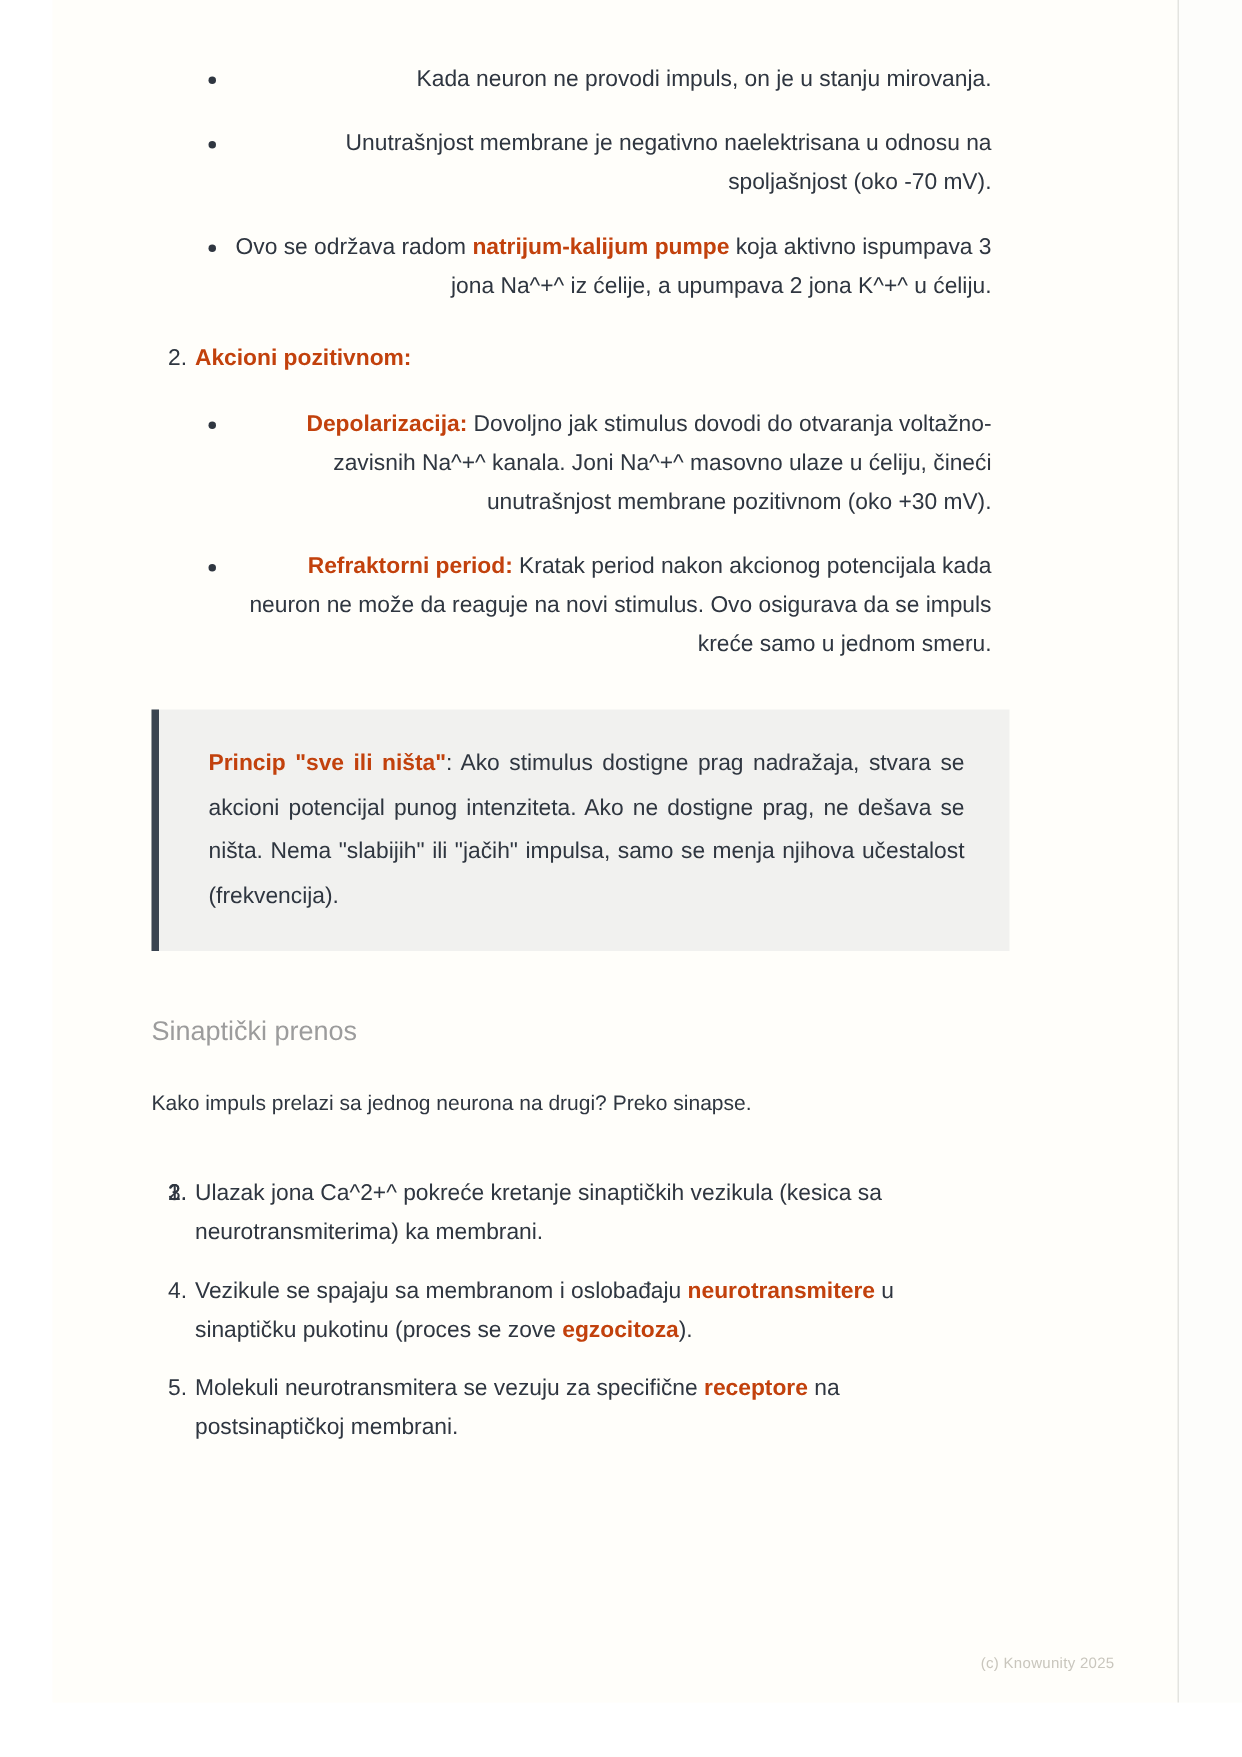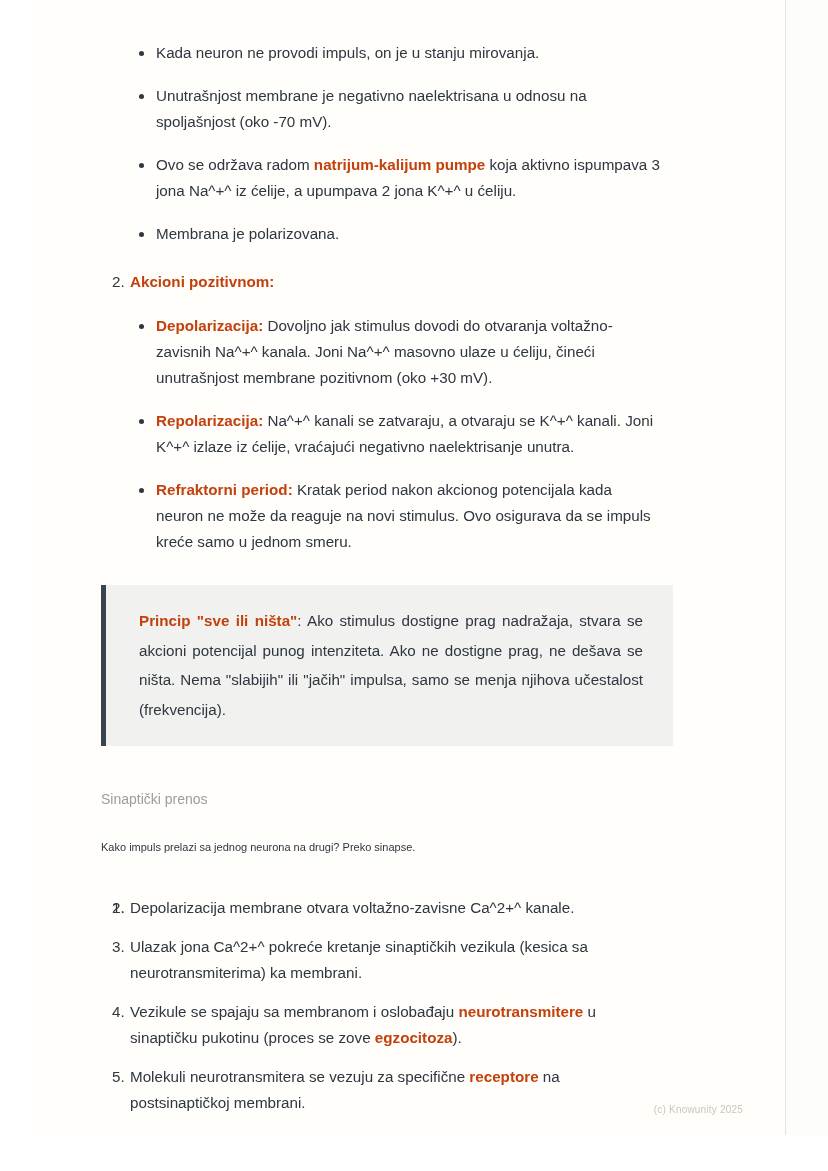--- a/index.html
+++ b/index.html
@@ -64,20 +64,21 @@
     margin: 0;
     padding: 0;
   }
   ul.bullets > li {
     position: relative;
     padding-left: 55px;
     margin-bottom: 17px;
     color: #2f3640;
     font-size: 15.2px;
     line-height: 26px;
+    text-align: right;
   }
   ul.bullets > li:last-child { margin-bottom: 0; }
   ul.bullets > li::before {
     content: "";
     position: absolute;
     left: 38px;
     top: 10.5px;
     width: 5px;
     height: 5px;
     border-radius: 50%;
@@ -114,30 +115,30 @@
     color: #2f3640;
     font-size: 15.2px;
     line-height: 29.5px;
     text-align: justify;
     margin: 0;
   }
 
   
   #section-heading {
     color: #9c9c9c;
+    font-size: 18px;
+    font-weight: normal;
+    line-height: 26px;
+    margin: 0;
+  }
+
+  #section-intro {
+    margin: 0;
+    color: #2f3640;
     font-size: 14px;
-    font-weight: normal;
-    line-height: 26px;
-    margin: 0;
-  }
-
-  #section-intro {
-    margin: 0;
-    color: #2f3640;
-    font-size: 11px;
     line-height: 26px;
   }
 
   
   ol.steps {
     list-style: none;
     margin: 0;
     padding: 0;
   }
   ol.steps > li {
@@ -184,35 +185,33 @@
   <div id="gutter-rule"></div>
 
   <div id="content">
 
     <div class="spacer-40"></div>
 
     <ul class="bullets" id="resting-list">
         <li id="resting-1"><span>Kada neuron ne provodi impuls, on je u stanju mirovanja.</span></li>
         <li id="resting-2"><span>Unutrašnjost membrane je negativno naelektrisana u odnosu na spoljašnjost (oko -70 mV).</span></li>
         <li id="resting-3"><span>Ovo se održava radom </span><span class="b">natrijum-kalijum pumpe</span><span> koja aktivno ispumpava 3 jona Na^+^ iz ćelije, a upumpava 2 jona K^+^ u ćeliju.</span></li>
-        <li id="resting-4"><span>Membrana je polarizovana.</span></li>
       </ul>
 
     <div class="spacer-22"></div>
 
     <div class="num-item">
       <span class="num-marker">2.</span>
       <span class="b">Akcioni pozitivnom:</span>
     </div>
 
     <div class="spacer-18"></div>
 
     <ul class="bullets" id="ap-list">
         <li id="ap-depolarizacija"><span class="b">Depolarizacija:</span><span> Dovoljno jak stimulus dovodi do otvaranja voltažno-zavisnih Na^+^ kanala. Joni Na^+^ masovno ulaze u ćeliju, čineći unutrašnjost membrane pozitivnom (oko +30 mV).</span></li>
-        <li id="ap-repolarizacija"><span class="b">Repolarizacija:</span><span> Na^+^ kanali se zatvaraju, a otvaraju se K^+^ kanali. Joni K^+^ izlaze iz ćelije, vraćajući negativno naelektrisanje unutra.</span></li>
         <li id="ap-refraktorni-period"><span class="b">Refraktorni period:</span><span> Kratak period nakon akcionog potencijala kada neuron ne može da reaguje na novi stimulus. Ovo osigurava da se impuls kreće samo u jednom smeru.</span></li>
       </ul>
 
     <div class="spacer-30"></div>
 
     <div id="callout">
       <p class="callout-text" id="callout-text"><span class="b">Princip "sve ili ništa"</span><span>: Ako stimulus dostigne prag nadražaja, stvara se akcioni potencijal punog intenziteta. Ako ne dostigne prag, ne dešava se ništa. Nema "slabijih" ili "jačih" impulsa, samo se menja njihova učestalost (frekvencija).</span></p>
     </div>
 
     <div class="spacer-40"></div>
@@ -220,21 +219,21 @@
     <h2 id="section-heading">Sinaptički prenos</h2>
 
     <div class="spacer-22"></div>
 
     <p id="section-intro">Kako impuls prelazi sa jednog neurona na drugi? Preko sinapse.</p>
 
     <div class="spacer-22"></div>
 
     <ol class="steps" id="steps-list">
         <li id="step-1"><span class="num-marker">1.</span></li>
-        <li id="step-2"><span class="num-marker">2.</span><span>Depolarizacija membrane otvara voltažno-zavisne Ca^2+^ kanale.</span></li>
+        <li id="step-2"><span class="num-marker">2.</span></li>
         <li id="step-3"><span class="num-marker">3.</span><span>Ulazak jona Ca^2+^ pokreće kretanje sinaptičkih vezikula (kesica sa neurotransmiterima) ka membrani.</span></li>
         <li id="step-4"><span class="num-marker">4.</span><span>Vezikule se spajaju sa membranom i oslobađaju </span><span class="b">neurotransmitere</span><span> u sinaptičku pukotinu (proces se zove </span><span class="b">egzocitoza</span><span>).</span></li>
         <li id="step-5"><span class="num-marker">5.</span><span>Molekuli neurotransmitera se vezuju za specifične </span><span class="b">receptore</span><span> na postsinaptičkoj membrani.</span></li>
       </ol>
 
   </div>
 
   <div id="footer-watermark">(c) Knowunity 2025</div>
 
 </div>

